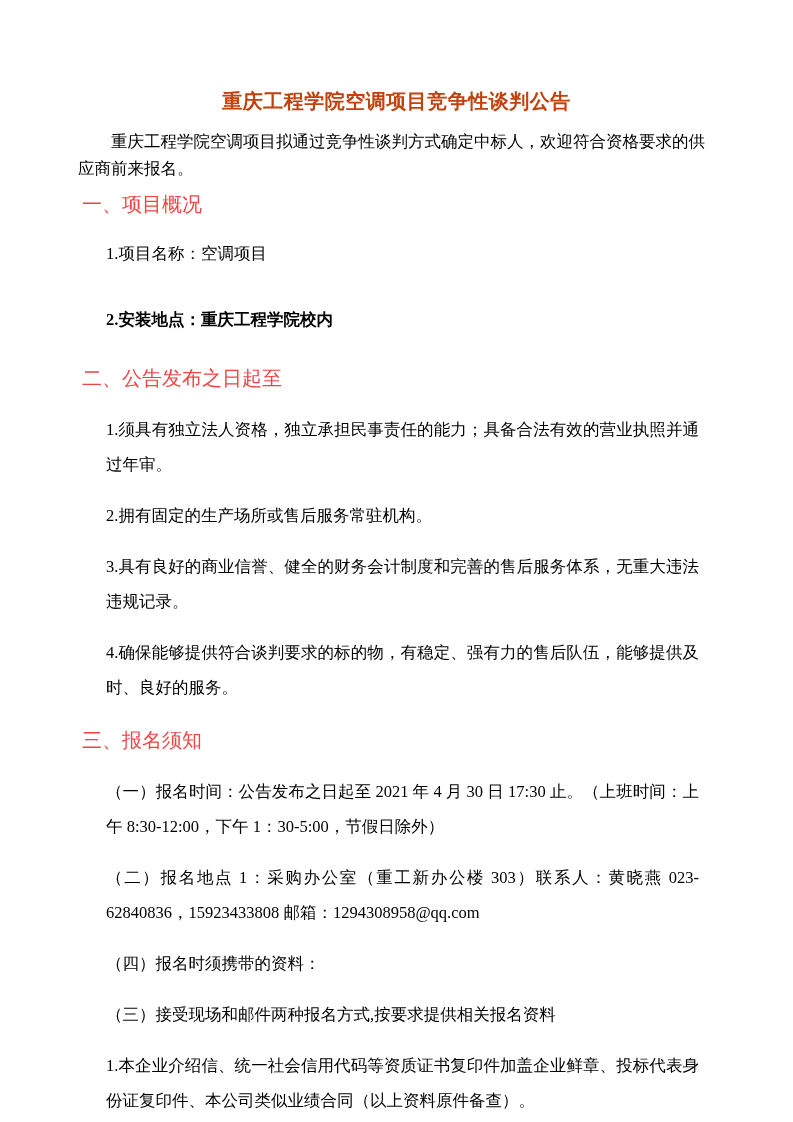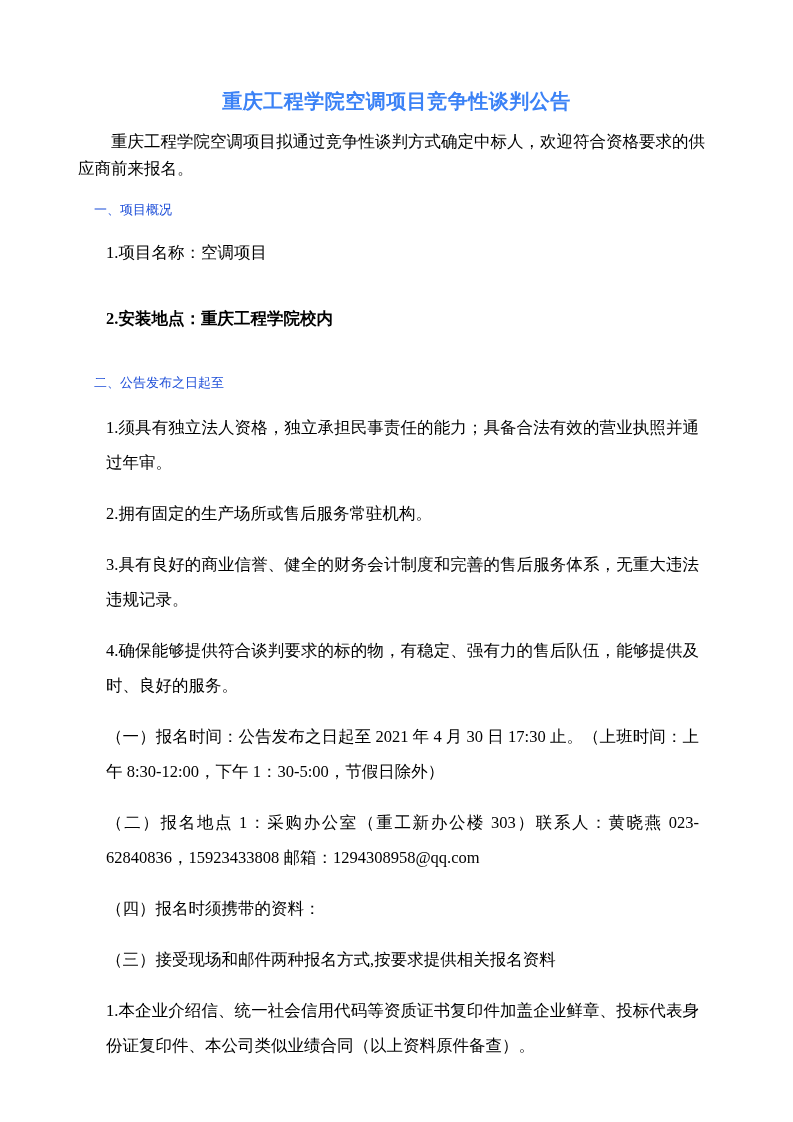--- a/index.html
+++ b/index.html
@@ -18,40 +18,40 @@
   .page {
     box-sizing: border-box;
     width: 793px;
     height: 1122px;
     padding: 88px 78px 60px 78px;
   }
   .doc-title {
     text-align: center;
     font-weight: bold;
     font-size: 20px;
-    color: #3b82f6;
+    color: #c2410c;
     letter-spacing: 0.5px;
     margin: 0 0 14px 0;
     font-family: "Liberation Sans", "DejaVu Sans", sans-serif;
   }
   .para {
     font-size: 16.5px;
     line-height: 1.62;
     margin: 0 10px 2px 0;
     text-align: justify;
   }
   .intro {
     text-indent: 2em;
     margin-bottom: 4px;
   }
   .heading-cn {
-    font-size: 13px;
+    font-size: 20px;
     line-height: 1.85;
-    margin: 16px;
-    color: #1d4ed8;
+    margin: 4px;
+    color: #ef4444;
   }
   .item {
     font-size: 16.5px;
     line-height: 1.9;
     margin: 16px;
     padding-left: 14px;
     text-align: justify;
   }
   .item-tight {
     line-height: 1.78;
@@ -84,20 +84,21 @@
   <div class="spacer-sm"></div>
   <div class="spacer-xs"></div>
 
   <p class="heading-cn">二、公告发布之日起至</p>
 
   <p class="item item-loose">1.须具有独立法人资格，独立承担民事责任的能力；具备合法有效的营业执照并通过年审。</p>
   <p class="item item-loose">2.拥有固定的生产场所或售后服务常驻机构。</p>
   <p class="item item-loose">3.具有良好的商业信誉、健全的财务会计制度和完善的售后服务体系，无重大违法违规记录。</p>
   <p class="item item-loose">4.确保能够提供符合谈判要求的标的物，有稳定、强有力的售后队伍，能够提供及时、良好的服务。</p>
 
+  <p class="heading-cn">三、报名须知</p>
 
   <p class="item item-loose">（一）报名时间：公告发布之日起至 2021 年 4 月 30 日 17:30 止。（上班时间：上午 8:30-12:00，下午 1：30-5:00，节假日除外）</p>
   <p class="item item-loose">（二）报名地点 1：采购办公室（重工新办公楼 303）联系人：黄晓燕 023-62840836，15923433808 邮箱：1294308958@qq.com</p>
   <p class="item item-loose">（四）报名时须携带的资料：</p>
   <p class="item item-loose">（三）接受现场和邮件两种报名方式,按要求提供相关报名资料</p>
   <p class="item item-loose">1.本企业介绍信、统一社会信用代码等资质证书复印件加盖企业鲜章、投标代表身份证复印件、本公司类似业绩合同（以上资料原件备查）。</p>
 
 </div>
 
 </body></html>

